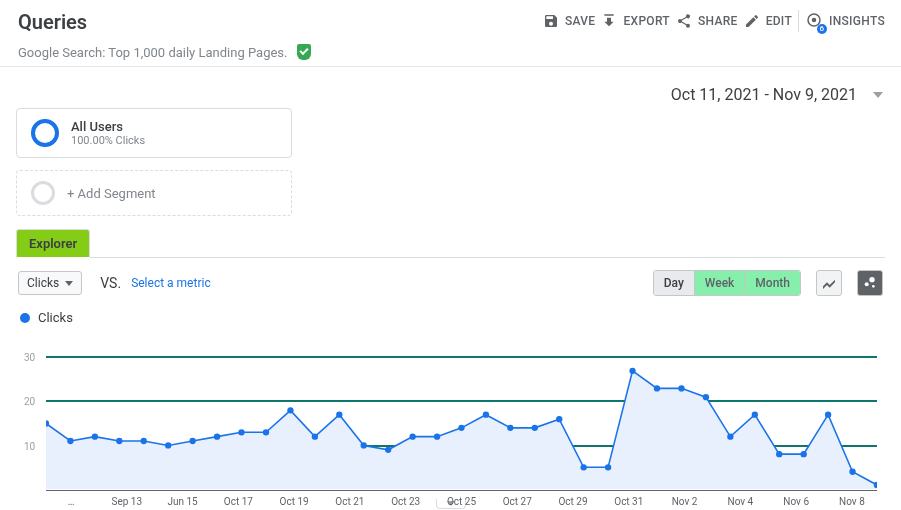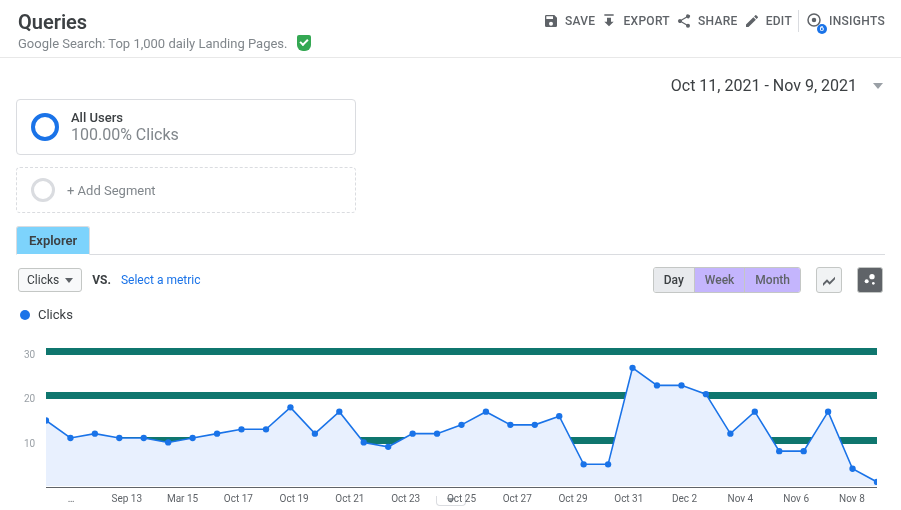--- a/index.html
+++ b/index.html
@@ -1,66 +1,66 @@
 <!DOCTYPE html>
 <html><head>
 <meta charset="utf-8">
 <style>
   * { box-sizing: border-box; margin: 0; padding: 0; }
   body { font-family: Roboto, Arial, sans-serif; font-size: 13px; color: #212121; background: #fff; width: 901px; }
   .header-row { display: flex; justify-content: space-between; align-items: flex-start; padding: 10px 16px 6px 18px; border-bottom: 1px solid #e8e8e8; }
   .title-block { }
   .title-line { display: flex; align-items: flex-end; gap: 6px; }
   .title-line h1 { font-size: 20px; font-weight: 600; color: #3c4043; }
-  .subtitle { font-size: 13px; color: #80868b; margin-top: 1px; display: flex; align-items: center; gap: 6px; }
+  .subtitle { font-size: 13px; color: #80868b; margin-top: 10px; display: flex; align-items: center; gap: 6px; }
   .shield { width: 14px; height: 16px; background: #34a853; border-radius: 2px 2px 6px 6px; position: relative; display:inline-block; margin-left:4px; }
   .shield::after { content:""; position:absolute; left:3px; top:4px; width:6px; height:3px; border-left:2px solid #fff; border-bottom:2px solid #fff; transform: rotate(-45deg); }
   .actions { display: flex; align-items: center; gap: 6px; color: #5f6368; font-size: 12px; font-weight: 500; letter-spacing: 0.3px; }
   .action { display: flex; align-items: center; gap: 6px; cursor: pointer; }
   .action svg { fill: #5f6368; }
   .divider-v { width:1px; height:22px; background:#dadce0; }
   .insights-icon { position: relative; }
   .insights-badge { position:absolute; bottom:-2px; right:-4px; background:#1a73e8; color:#fff; border-radius:50%; font-size:8px; width:10px; height:10px; display:flex; align-items:center; justify-content:center; }
 
   .content { padding: 12px 16px 0 16px; }
   .date-row { display:flex; justify-content:flex-end; align-items:center; padding: 6px 2px 4px 0; }
   .date-range { font-size: 16px; color:#3c4043; display:flex; align-items:center; gap:12px; cursor:pointer; }
   .date-range .caret { width:0; height:0; border-left:5px solid transparent; border-right:5px solid transparent; border-top:6px solid #9aa0a6; margin-left:4px; }
 
-  .segment-box { border:1px solid #dadce0; border-radius:4px; padding:10px 14px; width: 340px; display:flex; align-items:center; gap:12px; margin-bottom:12px; }
+  .segment-box { border:1px solid #dadce0; border-radius:4px; padding:10px 14px; width: 276px; display:flex; align-items:center; gap:12px; margin-bottom:12px; }
   .segment-box.dashed { border-style: dashed; }
   .segment-box.dashed .circle-empty { border-color:#dadce0; }
   .circle-ring { width:28px; height:28px; border:4px solid #1a73e8; border-radius:50%; }
   .circle-empty { width:24px; height:24px; border:3px solid #dadce0; border-radius:50%; }
   .seg-label { font-size:13px; color:#3c4043; font-weight:500; }
-  .seg-sub { font-size:16px; color:#80868b; }
+  .seg-sub { font-size:11px; color:#80868b; }
   .add-seg { color:#80868b; font-size:13px; }
 
   .tab-strip { border-bottom:1px solid #dadce0; margin-top:4px; }
-  .tab { display:inline-block; border:1px solid #dadce0; border-bottom:1px solid #fff; border-radius:3px 3px 0 0; padding:6px 12px; font-size:13px; font-weight:600; color:#3c4043; position:relative; top:1px; background:#7dd3fc; }
+  .tab { display:inline-block; border:1px solid #dadce0; border-bottom:1px solid #fff; border-radius:3px 3px 0 0; padding:6px 12px; font-size:13px; font-weight:600; color:#3c4043; position:relative; top:1px; background:#84cc16; }
 
   .controls-row { display:flex; justify-content:space-between; align-items:center; padding:12px 2px 4px 2px; }
   .left-ctrls { display:flex; align-items:center; gap:10px; }
   .dd { border:1px solid #c4c7c5; border-radius:3px; padding:4px 8px; font-size:12px; color:#3c4043; display:flex; align-items:center; gap:6px; cursor:pointer; background:#f8f9fa; }
   .caret-sm { width:0; height:0; border-left:4px solid transparent; border-right:4px solid transparent; border-top:5px solid #5f6368; }
-  .vs { font-size:12px; font-weight:700; color:#3c4043; }
+  .vs { font-size:14px; font-weight:400; color:#3c4043;margin-left:8px; }
   .link { color:#1a73e8; font-size:12px; cursor:pointer; }
   .right-ctrls { display:flex; align-items:flex-end; gap:15px; }
   .btn-group { display:flex; border:1px solid #c4c7c5; border-radius:3px; overflow:hidden; }
-  .btn-group .btn { padding:5px 10px; font-size:12px; color:#5f6368; background:#c4b5fd; border-right:1px solid #c4c7c5; cursor:pointer; font-weight:500; }
+  .btn-group .btn { padding:5px 10px; font-size:12px; color:#5f6368; background:#86efac; border-right:1px solid #c4c7c5; cursor:pointer; font-weight:500; }
   .btn-group .btn:last-child { border-right:none; }
   .btn-group .btn.active { background:#e8eaed; color:#3c4043; }
   .icon-btn { width:26px; height:26px; border:1px solid #c4c7c5; border-radius:3px; display:flex; align-items:center; justify-content:center; background:#f1f3f4; cursor:pointer; }
   .icon-btn.dark { background:#5f6368; }
 
   .series-label { display:flex; align-items:center; gap:8px; padding:10px 4px 6px 4px; font-size:13px; color:#3c4043; }
   .dot { width:10px; height:10px; border-radius:50%; background:#1a73e8; }
 
   .chart-wrap { position:relative; height:160px; margin:0 4px 8px 4px; }
-  .ygrid { position:absolute; left:26px; right:4px; height:0; border-top:7px solid #0f766e; font-size:10px; color:#9aa0a6; }
+  .ygrid { position:absolute; left:26px; right:4px; height:0; border-top:2px solid #0f766e; font-size:10px; color:#9aa0a6; }
   .ygrid span { position:absolute; left:-22px; top:-6px; }
   .xaxis { position:absolute; left:26px; right:4px; bottom:0; border-top:1px solid #5f6368; height:0; }
   .xticks { display:flex; justify-content:space-between; position:absolute; left:26px; right:4px; bottom:-16px; font-size:10px; color:#5f6368; }
   .xticks div { width:50px; text-align:center; }
   .svg-chart { position:absolute; left:26px; right:4px; top:0; bottom:0; }
 
   .pull-tab { width:30px; height:10px; border:1px solid #dadce0; border-top:none; border-radius:0 0 4px 4px; margin:0 auto; display:flex; align-items:center; justify-content:center; cursor:pointer; }
   .pull-tab .tri { width:0;height:0;border-left:4px solid transparent;border-right:4px solid transparent;border-top:5px solid #9aa0a6; }
 </style>
 </head>
@@ -221,30 +221,30 @@
         <circle cx="716.5" cy="84.6" r="3.2" fill="#1a73e8"></circle>
         <circle cx="741.2" cy="124.5" r="3.2" fill="#1a73e8"></circle>
         <circle cx="765.9" cy="124.5" r="3.2" fill="#1a73e8"></circle>
         <circle cx="790.6" cy="84.6" r="3.2" fill="#1a73e8"></circle>
         <circle cx="815.3" cy="142.3" r="3.2" fill="#1a73e8"></circle>
         <circle cx="840.0" cy="155.6" r="3.2" fill="#1a73e8"></circle>
       </svg>
     <div class="xticks" id="xticks">
         <div>…</div>
         <div>Sep 13</div>
-        <div>Mar 15</div>
+        <div>Jun 15</div>
         <div>Oct 17</div>
         <div>Oct 19</div>
         <div>Oct 21</div>
         <div>Oct 23</div>
         <div>Oct 25</div>
         <div>Oct 27</div>
         <div>Oct 29</div>
         <div>Oct 31</div>
-        <div>Dec 2</div>
+        <div>Nov 2</div>
         <div>Nov 4</div>
         <div>Nov 6</div>
         <div>Nov 8</div>
       </div>
   </div>
 
   <div class="pull-tab">
       <div class="tri"></div>
     </div>
 </div>

